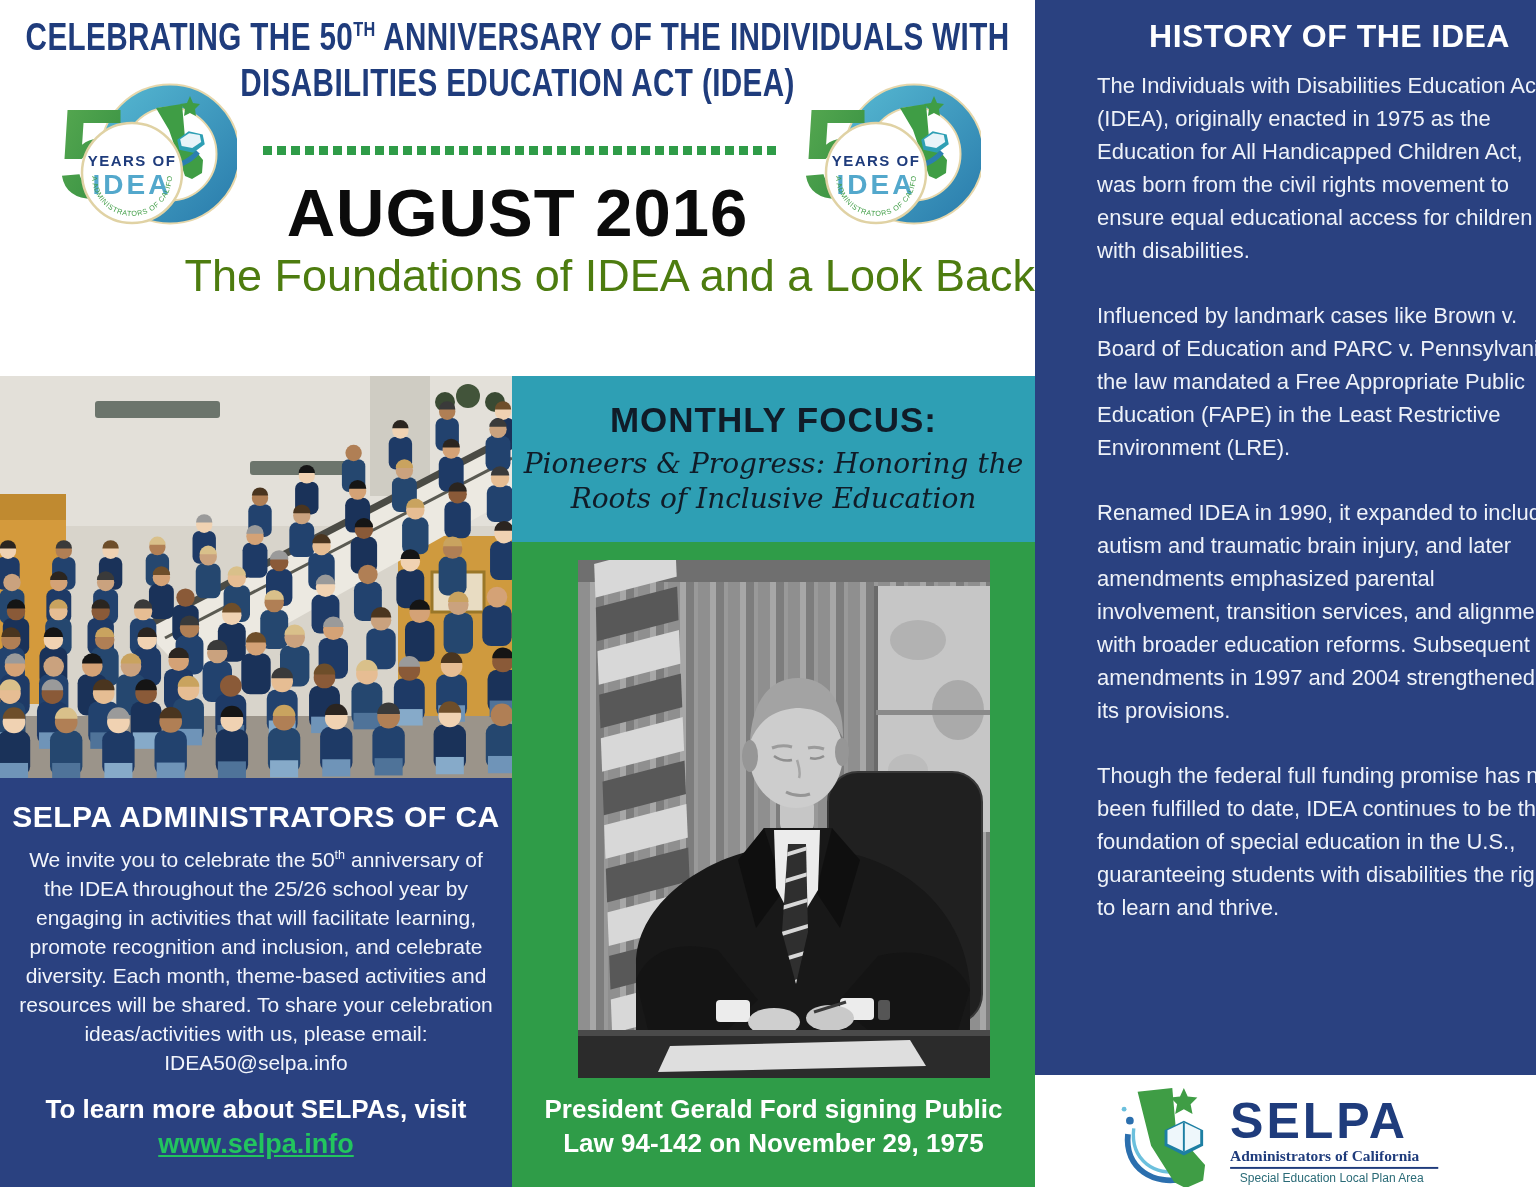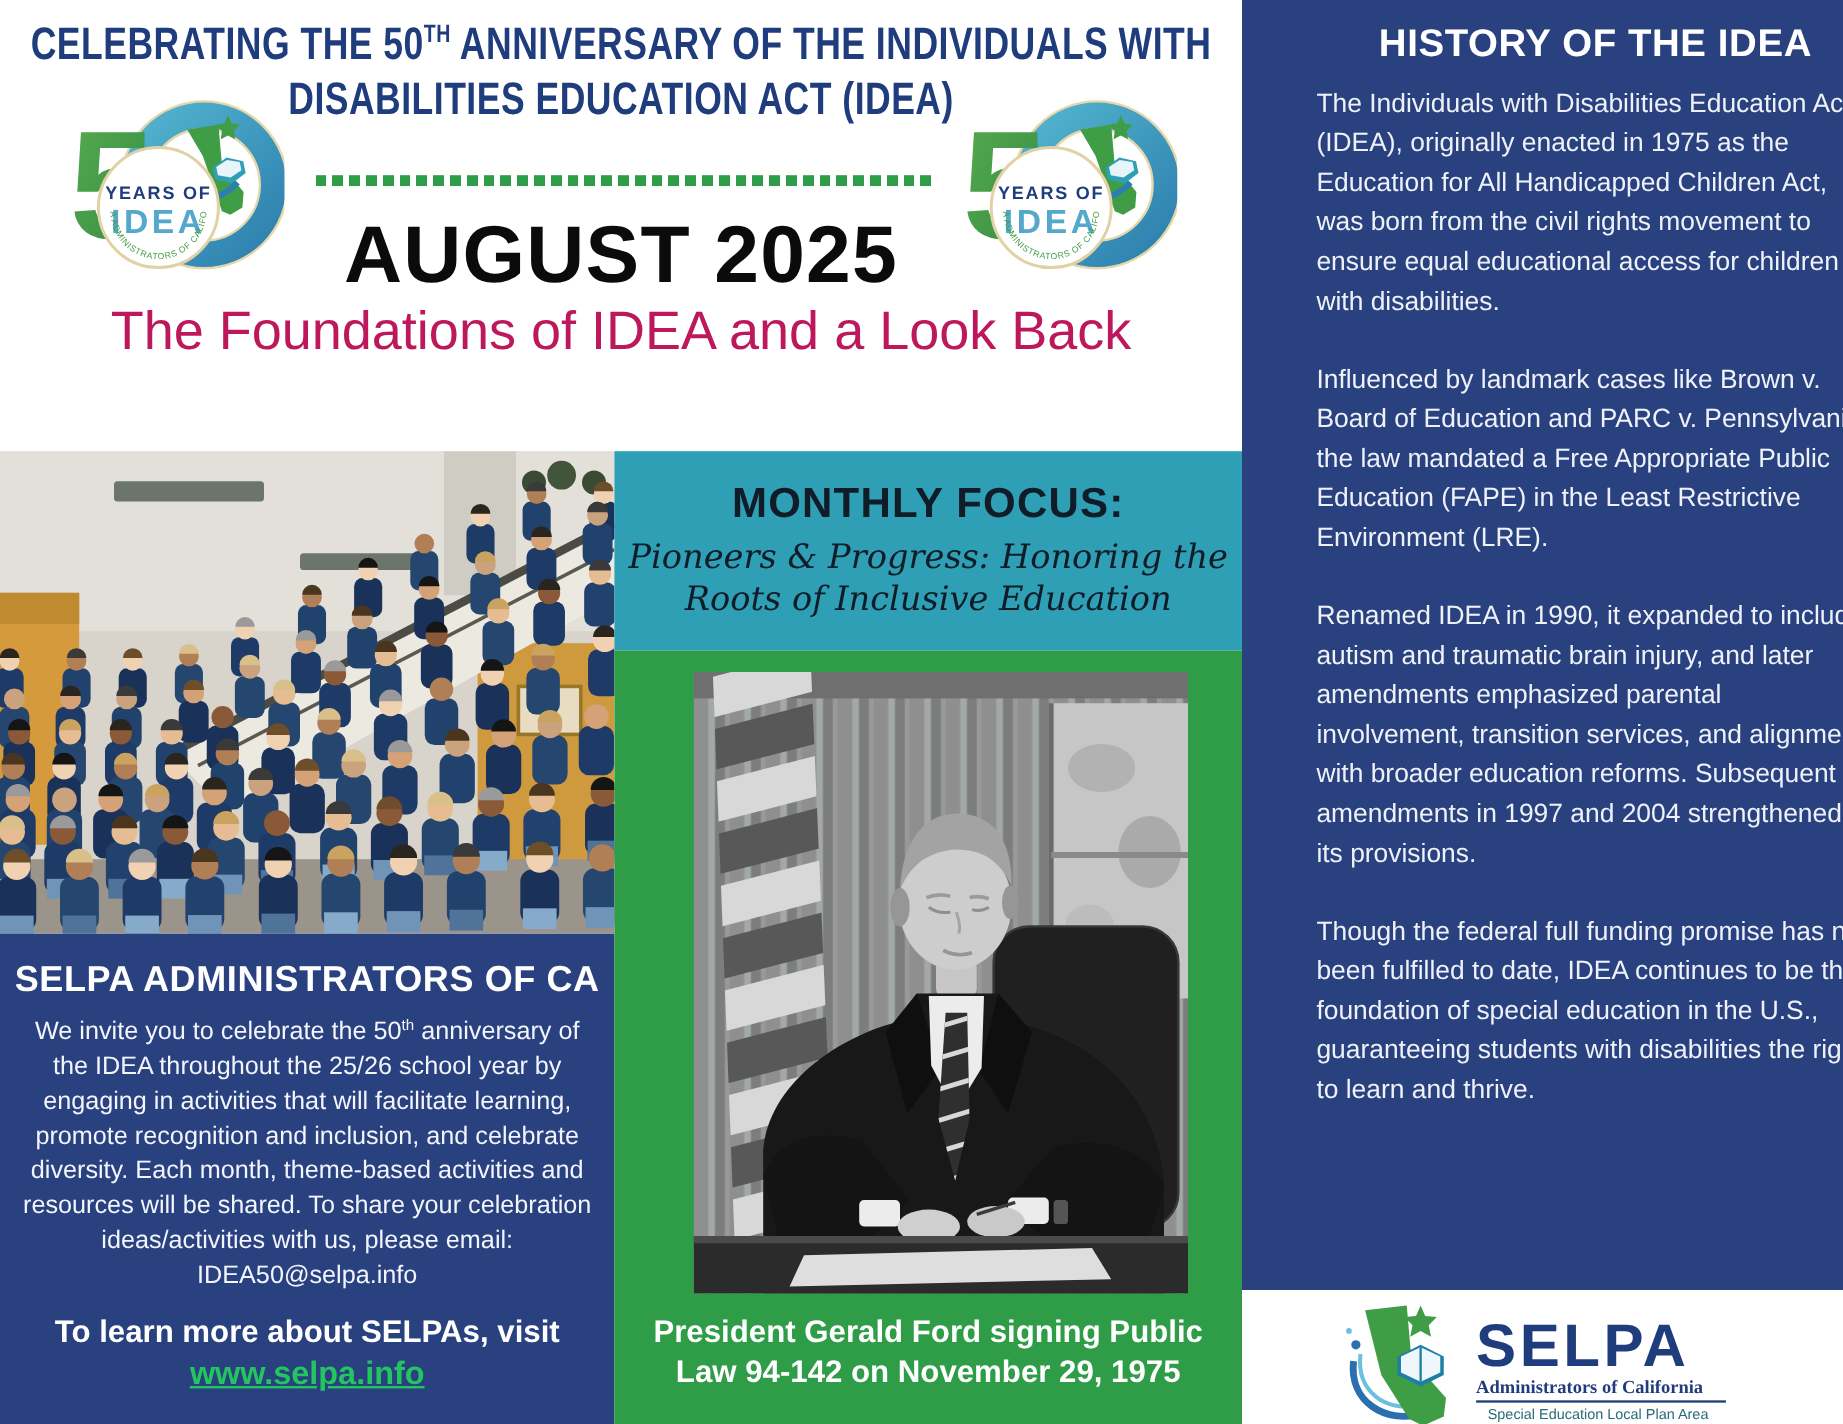--- a/index.html
+++ b/index.html
@@ -12,22 +12,22 @@
         transform-origin:0 0;text-align:center;font-weight:bold;font-size:38px;line-height:1.22;
         color:#1f3c7c;letter-spacing:.5px;}
   .anniv-title sup{font-size:.55em;}
   .logo50{position:absolute;top:78px;width:175px;height:160px;}
   .logo50.left{left:62px;}
   .logo50.right{left:806px;}
   .dotted{position:absolute;left:263px;top:146px;width:514px;height:9px;
         background:repeating-linear-gradient(90deg,#2f9c48 0 9px,transparent 9px 14px);}
   .month{position:absolute;left:0;top:174px;width:1035px;text-align:center;
         font-size:67px;font-weight:bold;letter-spacing:1px;color:#0b0b0b;}
-  .subtitle{position:absolute;left:0;top:250px;width:1035px;text-align:center;
-        font-size:45px;color:#be185d;}
+  .subtitle{position:absolute;left:0;top:250px;width:1035px;text-align:right;
+        font-size:45px;color:#4d7c0f;}
 
   
   .group-photo{position:absolute;left:0;top:376px;width:512px;height:402px;display:block;}
 
   
   .left-panel{position:absolute;left:0;top:778px;width:512px;height:409px;background:#2a4180;
         color:#fff;text-align:center;}
   .lp-title{margin-top:22px;font-size:30px;font-weight:bold;letter-spacing:.5px;}
   .lp-body{margin:12px 12px 0;font-size:21px;line-height:1.38;color:#f2f5fb;}
   .lp-body sup{font-size:.6em;line-height:0;}
@@ -118,21 +118,21 @@
       </g>
       <circle cx="70" cy="95" r="50" fill="#ffffff" stroke="#e0d2a4" stroke-width="2.5"></circle>
       <text x="70" y="88" text-anchor="middle" font-size="15" font-weight="bold" fill="#1f3c7c" letter-spacing="1.5">YEARS OF</text>
       <text x="70" y="116" text-anchor="middle" font-size="28" font-weight="bold" fill="#53a8cc" letter-spacing="3">IDEA</text>
       <text font-size="7.2" fill="#3f9d45" letter-spacing=".6">
         <textPath href="#arcp" startOffset="50%" text-anchor="middle">SELPA ADMINISTRATORS OF CALIFORNIA</textPath>
       </text>
     </svg>
 
     <div class="dotted"></div>
-    <div class="month">AUGUST 2025</div>
+    <div class="month">AUGUST 2016</div>
     <div class="subtitle">The Foundations of IDEA and a Look Back</div>
   </div>
 
   <svg class="group-photo" viewBox="0 0 512 402" preserveAspectRatio="none">
     <rect width="512" height="402" fill="#d8d4cb"></rect>
     <rect x="0" y="0" width="512" height="150" fill="#e3e0d9"></rect>
     <rect x="370" y="0" width="60" height="120" fill="#cfccc3"></rect>
     <rect x="95" y="25" width="125" height="17" rx="3" fill="#6c756c"></rect>
     <rect x="250" y="85" width="100" height="14" rx="3" fill="#6c756c"></rect>
     <circle cx="445" cy="26" r="10" fill="#3a4a33"></circle>

